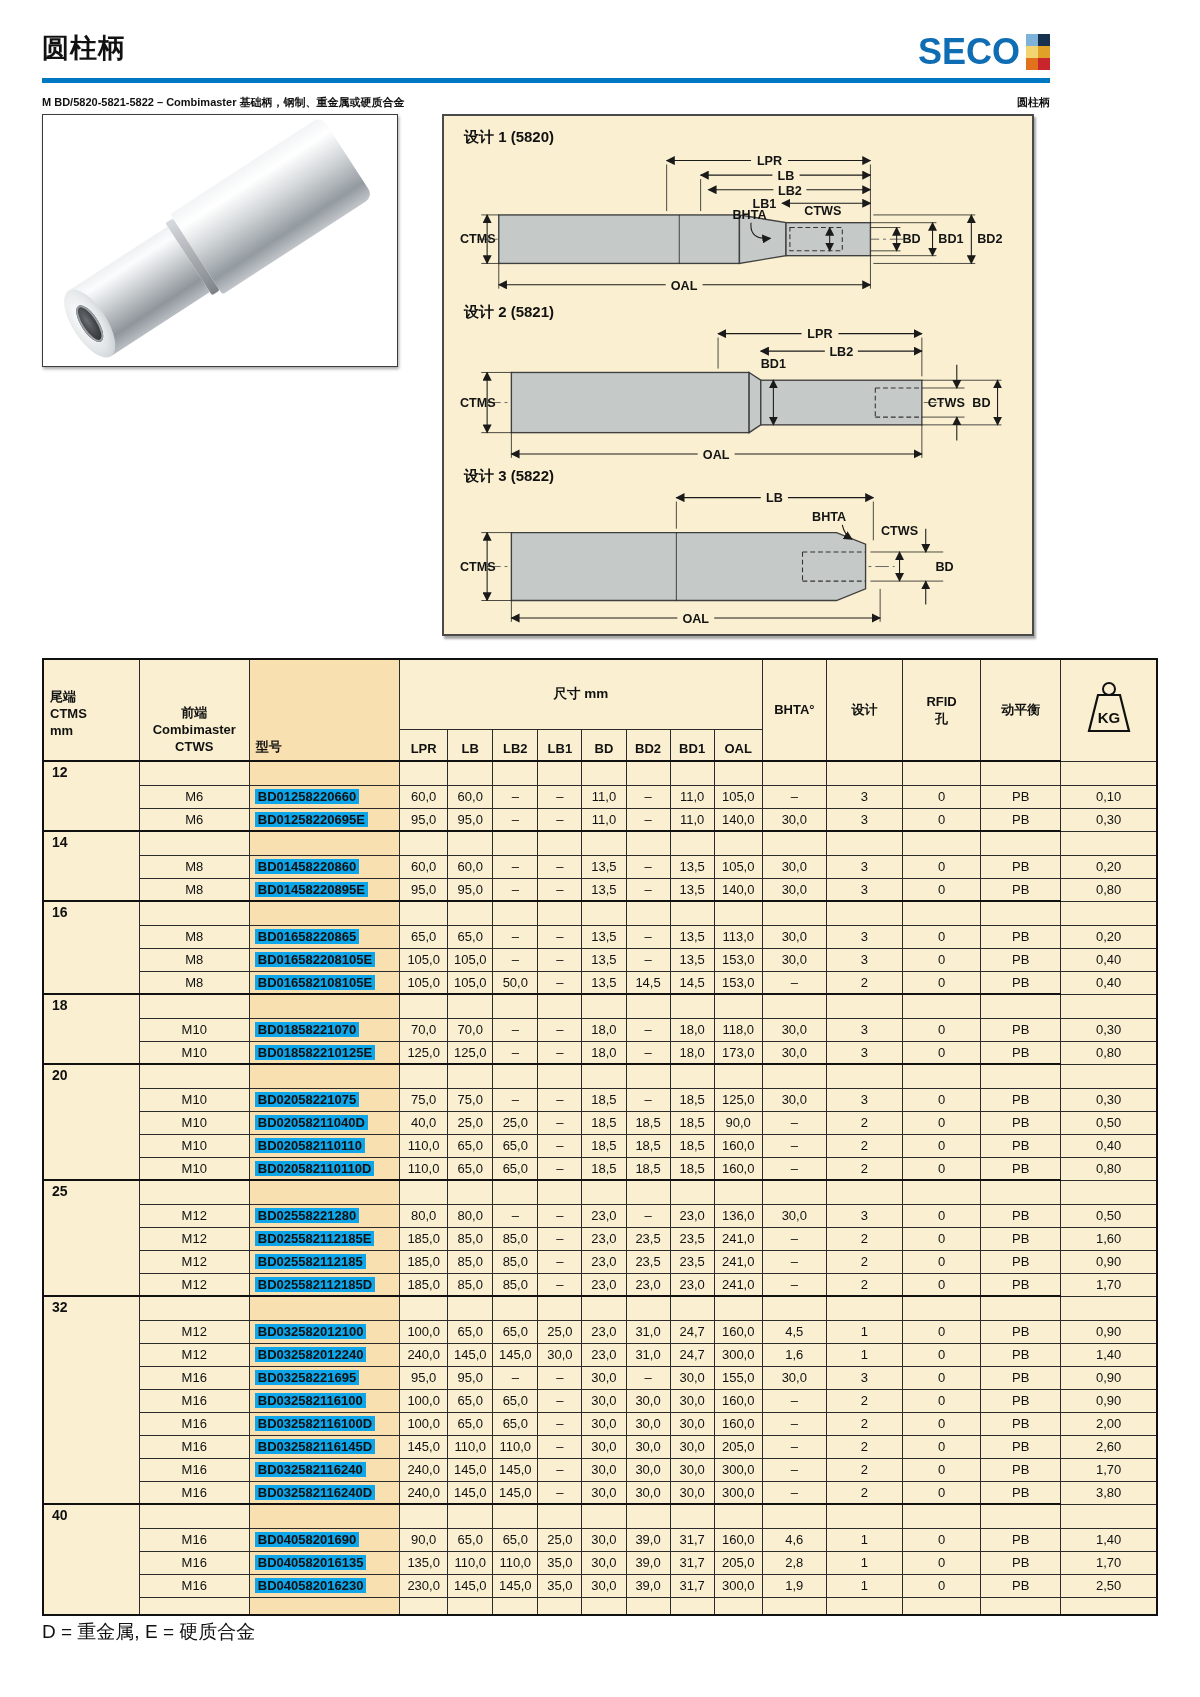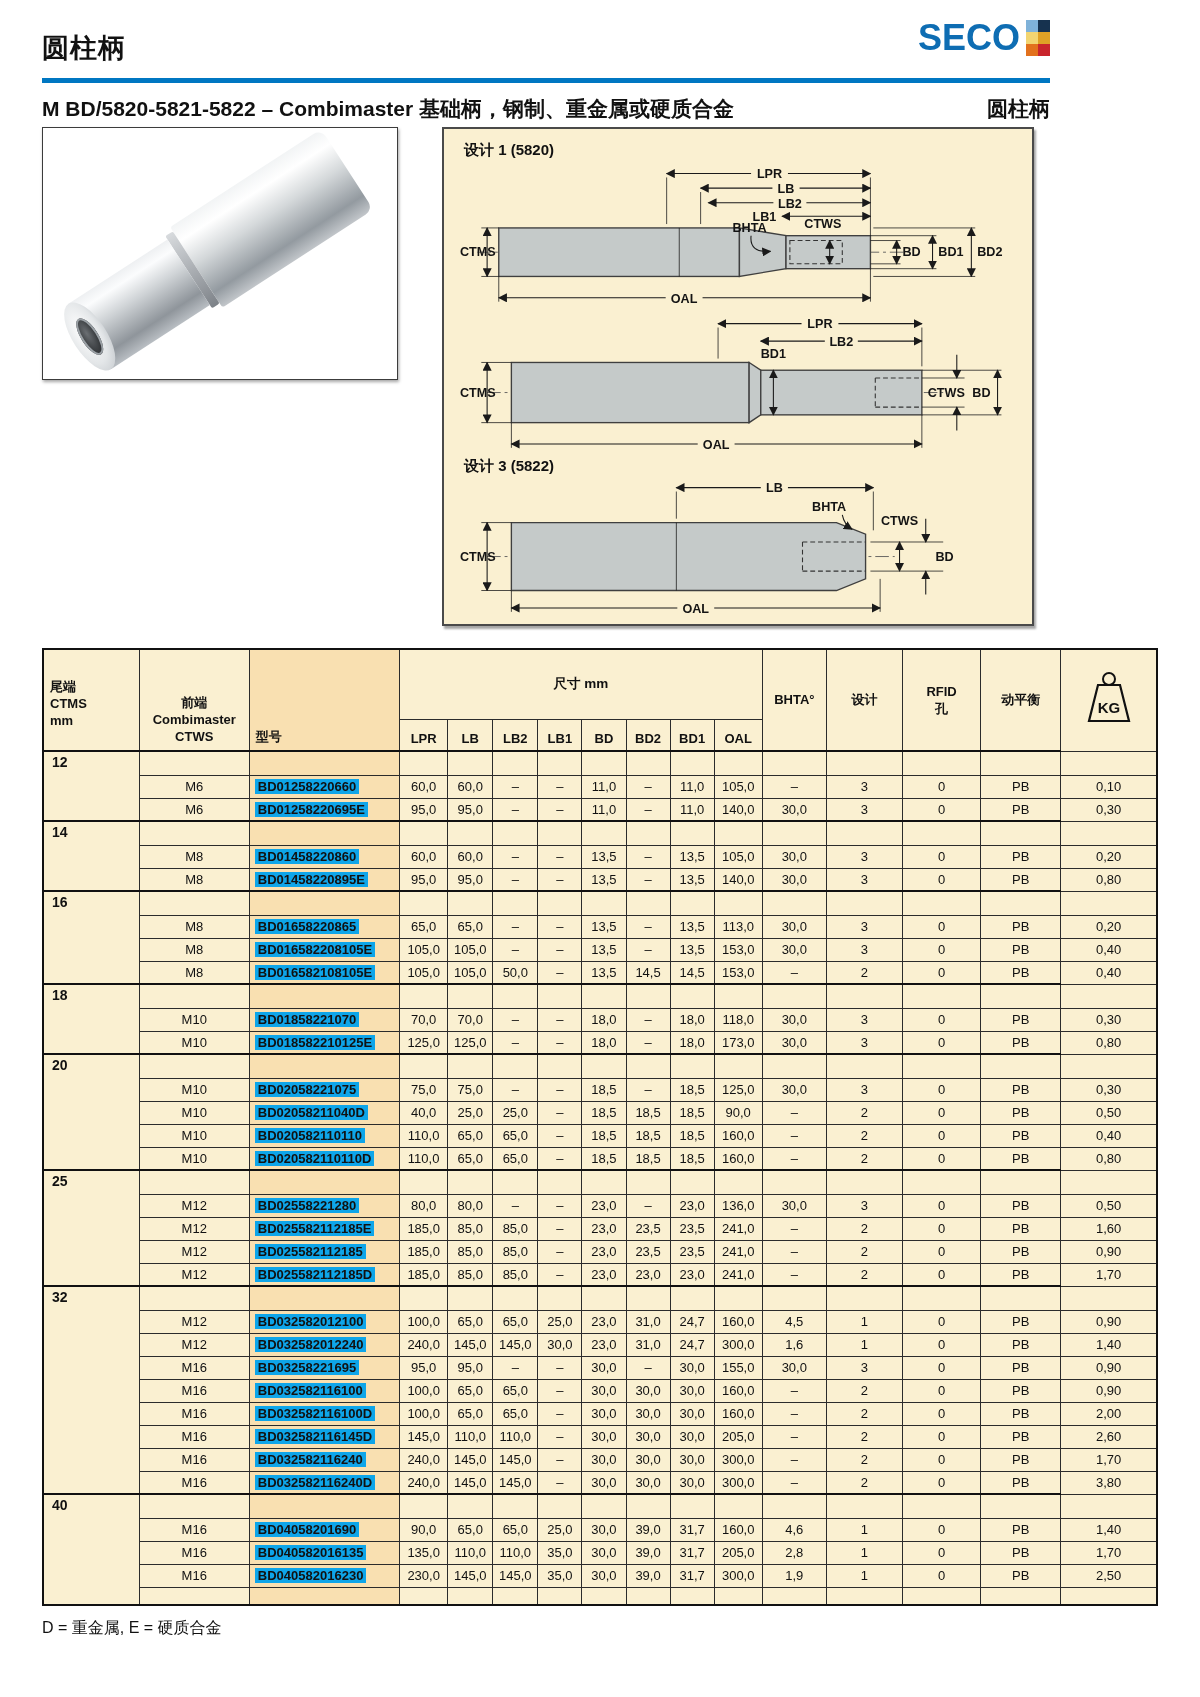--- a/index.html
+++ b/index.html
@@ -1,25 +1,25 @@
 <!DOCTYPE html>
 <html><head>
 <meta charset="utf-8">
 <style>
   * { margin:0; padding:0; box-sizing:border-box; }
   body { background:#fff; width:1200px; font-family:"Liberation Sans","DejaVu Sans",sans-serif; color:#111; }
   .page { width:1092px; min-height:1697px; padding:0 42px 20px 42px; position:relative; }
 
   
   .page-title { padding-top:30px; font-size:27px; font-weight:bold; letter-spacing:1px; }
-  .logo { position:absolute; right:42px; top:20px; display:flex; align-items:center; }
+  .logo { position:absolute; right:42px; top:34px; display:flex; align-items:center; }
   .logo-text { color:#0e6db3; font-size:36px; font-weight:900; letter-spacing:0px; line-height:1; font-family:"Liberation Sans",sans-serif; }
   .logo-blocks { display:grid; grid-template-columns:12px 12px; grid-auto-rows:12px; margin-left:6px; }
   .blue-rule { height:5px; background:#0077c2; margin-top:12px; }
-  .subhead { display:flex; justify-content:space-between; margin-top:12px; font-size:21px; font-weight:bold; }
+  .subhead { display:flex; justify-content:space-between; margin-top:12px; font-size:11px; font-weight:bold; }
 
   
   .content-row { display:flex; margin-top:4px; gap:44px; align-items:flex-start; }
   .photo-box { width:356px; height:253px; background:#fff; border:1px solid #3c3c3c; box-shadow:1px 2px 3px rgba(0,0,0,.35); position:relative; overflow:hidden; flex:none; }
   .tool { position:absolute; left:26px; top:146px; width:330px; height:100px; display:flex; align-items:center; transform:rotate(-33deg); transform-origin:40px 50px; }
   .cap { width:34px; height:78px; border-radius:50%; background:radial-gradient(ellipse at 40% 40%, #ffffff, #e3e6e8 55%, #b6bbc0); position:relative; z-index:3; flex:none; }
   .cap-hole { position:absolute; left:50%; top:50%; transform:translate(-50%,-50%); width:17px; height:42px; border-radius:50%; background:radial-gradient(ellipse at 45% 40%, #6b6f73, #2e3134 70%); box-shadow:inset 0 0 0 2px #9aa0a5; }
   .shaft-small { width:118px; height:78px; margin-left:-17px; background:linear-gradient(#eef0f2 0%, #fbfcfd 15%, #cfd3d6 42%, #8f959b 80%, #b9bec3 100%); z-index:2; flex:none; }
   .groove { width:9px; height:86px; background:linear-gradient(#d8dbde, #7d8288); border-radius:2px; z-index:1; flex:none; }
   .shaft-big { width:180px; height:96px; background:linear-gradient(#f2f4f5 0%, #ffffff 18%, #d4d8da 46%, #939aa0 82%, #c2c6ca 100%); border-radius:3px 9px 9px 3px; flex:none; }
@@ -49,21 +49,21 @@
   .c-model, .th-model { background:#f9e0b1; }
   td.c-model { text-align:left; padding-left:5px; }
   .model-hl { background:#0ea5e9; font-weight:bold; padding:0 3px; white-space:nowrap; }
   tr.p-row td { height:23px; }
   tr.group-row td { border-top:2px solid #111; height:24px; }
   td.c-group { font-weight:bold; text-align:left; vertical-align:top; padding:2px 0 0 8px; font-size:14px; }
   tr.trailing td { height:18px; }
 
   
   .foot-note1 { margin-top:8px; font-size:13.5px; font-weight:bold; }
-  .foot-note2 { margin-top:12px; font-size:16px; }
+  .foot-note2 { margin-top:3px; font-size:19px; }
 </style>
 </head>
 <body>
 
 <div class="page">
 
   <div class="page-title">圆柱柄</div>
   <div class="logo">
     <span class="logo-text">SECO</span>
     <span class="logo-blocks" id="logo-blocks">
@@ -144,20 +144,21 @@
         <line class="ext" x1="428" y1="120" x2="533" y2="120"></line>
         <line class="dim" x1="529" y1="70" x2="529" y2="120" marker-start="url(#mArr)" marker-end="url(#mArr)"></line>
         <text class="dlab" x="535" y="99">BD2</text>
         <line class="ext" x1="42" y1="120" x2="42" y2="146"></line>
         <line class="ext" x1="425" y1="112" x2="425" y2="146"></line>
         <line class="dim" x1="42" y1="142" x2="425" y2="142" marker-start="url(#mArr)" marker-end="url(#mArr)"></line>
         <rect class="lblbg" x="214" y="135" width="38" height="14"></rect>
         <text class="dlab" x="233" y="147" text-anchor="middle">OAL</text>
       </svg>
 
+      <div class="design-title">设计 2 (5821)</div>
       <svg width="558" viewBox="0 0 575 142">
         <line class="cl" x1="30" y1="83" x2="500" y2="83"></line>
         <rect class="bodyshape" x="55" y="52" width="245" height="62"></rect>
         <polygon class="bodyshape" points="300,52 312,60 312,106 300,114"></polygon>
         <rect class="bodyshape" x="312" y="60" width="166" height="46"></rect>
         <line class="holed" x1="430" y1="68" x2="478" y2="68"></line>
         <line class="holed" x1="430" y1="98" x2="478" y2="98"></line>
         <line class="holed" x1="430" y1="68" x2="430" y2="98"></line>
         <line class="ext" x1="268" y1="16" x2="268" y2="48"></line>
         <line class="ext" x1="478" y1="16" x2="478" y2="56"></line>

